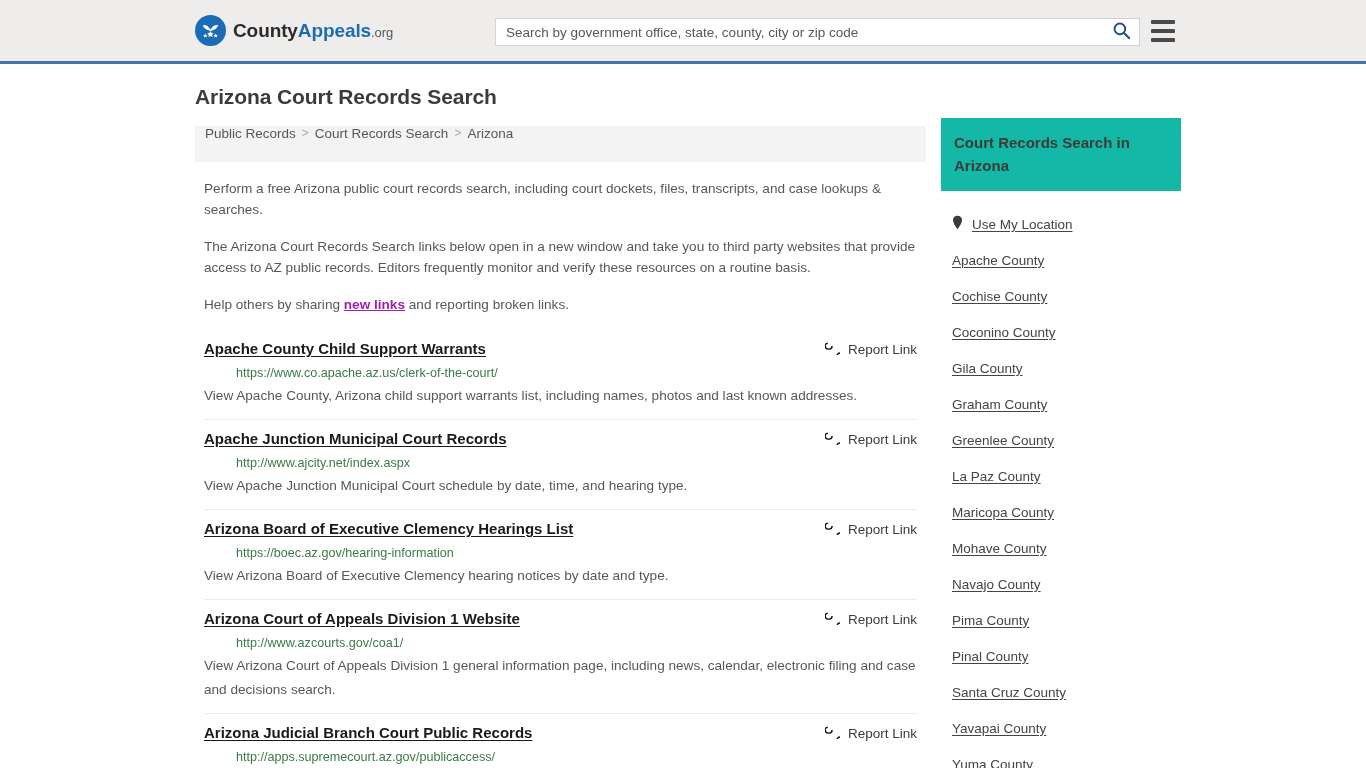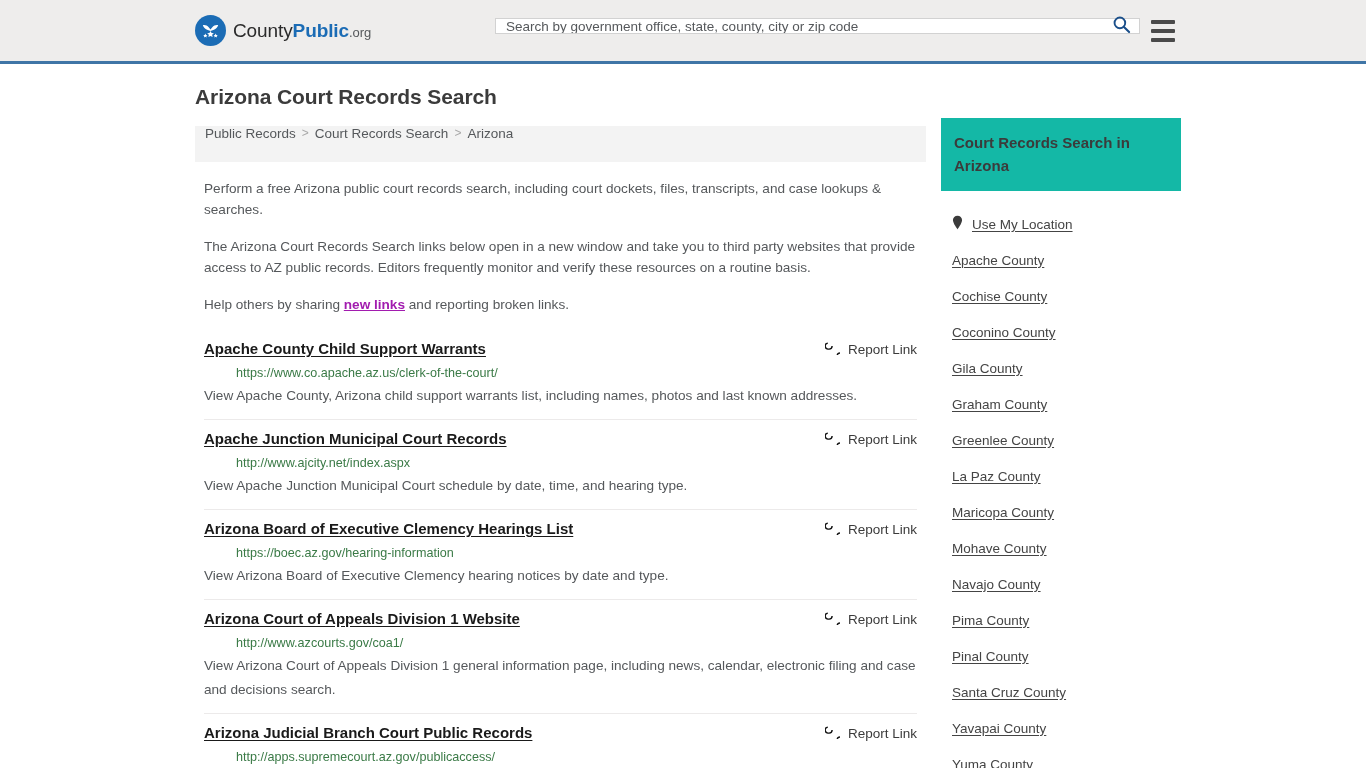--- a/index.html
+++ b/index.html
@@ -36,29 +36,29 @@
     display: flex; align-items: center; justify-content: center;
   }
   .logo-circle svg { display:block; }
   .brand-text {
     font-size: 19px;
     letter-spacing: -0.1px;
     color: #2b2b2b;
     white-space: nowrap;
   }
   .brand-text .b { color: #1b6cb5; font-weight: bold; }
-  .brand-text .c { font-weight: normal; }
+  .brand-text .c { font-weight: bold; }
   .brand-text .org { font-size: 13px; color: #55585b; }
 
   .search-wrap {
     position: absolute;
     left: 495px;
     top: 18px;
     width: 645px;
-    height: 16px;
+    height: 28px;
     display: flex;
     align-items: stretch;
     background: #fff;
     border: 1px solid #d2d2d2;
   }
   .search-input {
     flex: 1;
     border: 0;
     outline: 0;
     padding: 0 10px;
@@ -215,21 +215,21 @@
 
   <a class="brand" href="#">
     <span class="logo-circle">
       <svg width="23" height="23" viewBox="0 0 24 24" aria-hidden="true">
         <path d="M4 6.5c2.2-.6 4.6.4 6.1 2.2l1.9 2.3 1.9-2.3C15.4 6.9 17.8 5.9 20 6.5c-.7 2.2-2.4 3.9-4.4 4.7l-3.6 1.4-3.6-1.4C6.4 10.4 4.7 8.7 4 6.5z" fill="#ffffff"></path>
         <path d="M12 13.6l1.1 2.2 2.4.3-1.8 1.6.5 2.4-2.2-1.2-2.2 1.2.5-2.4L8.5 16l2.4-.3z" fill="#ffffff" transform="translate(0,-1.2) scale(1)"></path>
         <path d="M6.6 15.2l.7 1.4 1.5.2-1.1 1 .3 1.5-1.4-.7-1.4.7.3-1.5-1.1-1 1.5-.2z" fill="#ffffff"></path>
         <path d="M17.4 15.2l.7 1.4 1.5.2-1.1 1 .3 1.5-1.4-.7-1.4.7.3-1.5-1.1-1 1.5-.2z" fill="#ffffff"></path>
       </svg>
     </span>
-    <span class="brand-text"><span class="c">County</span><span class="b">Public</span><span class="org">.org</span></span>
+    <span class="brand-text"><span class="c">County</span><span class="b">Appeals</span><span class="org">.org</span></span>
   </a>
 
   <div class="search-wrap">
     <input class="search-input" type="text" placeholder="Search by government office, state, county, city or zip code" style="">
     <button class="search-btn">
       <span>
         <svg width="19" height="19" viewBox="0 0 20 20" aria-hidden="true">
           <circle cx="8.3" cy="8.3" r="5.6" fill="none" stroke="#1b4f8a" stroke-width="2"></circle>
           <line x1="12.6" y1="12.6" x2="18" y2="18" stroke="#1b4f8a" stroke-width="2.2" stroke-linecap="round"></line>
         </svg>

